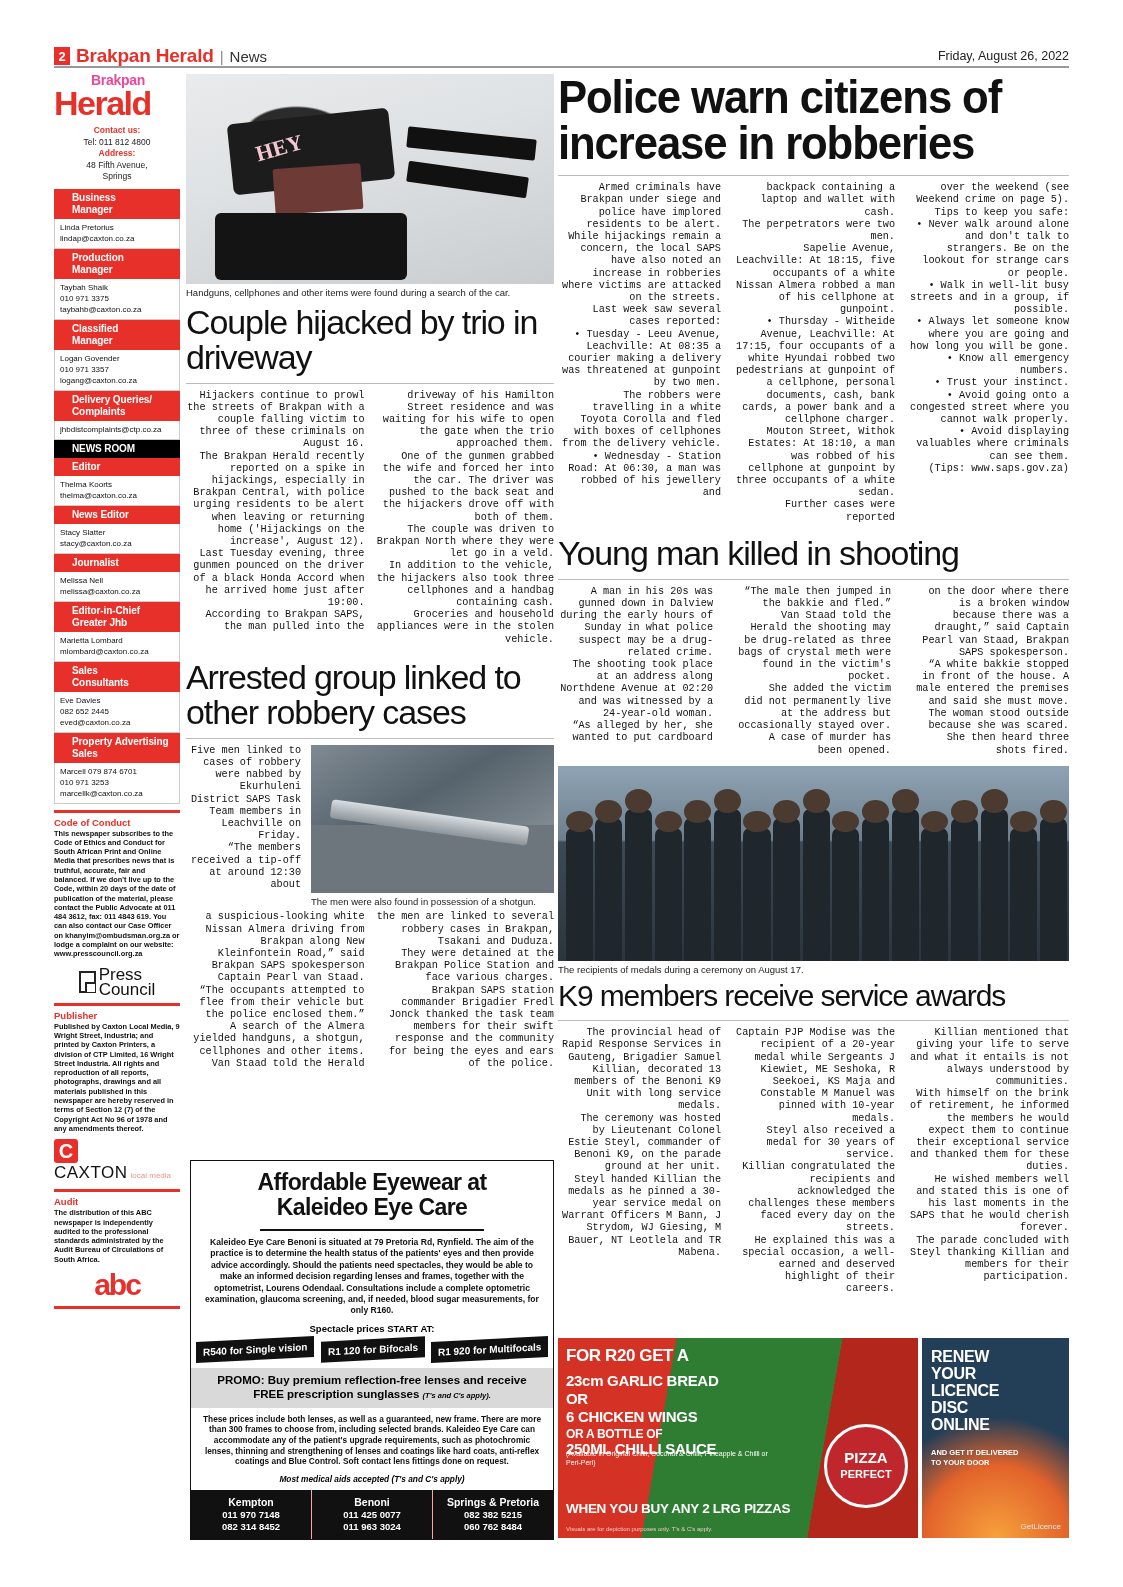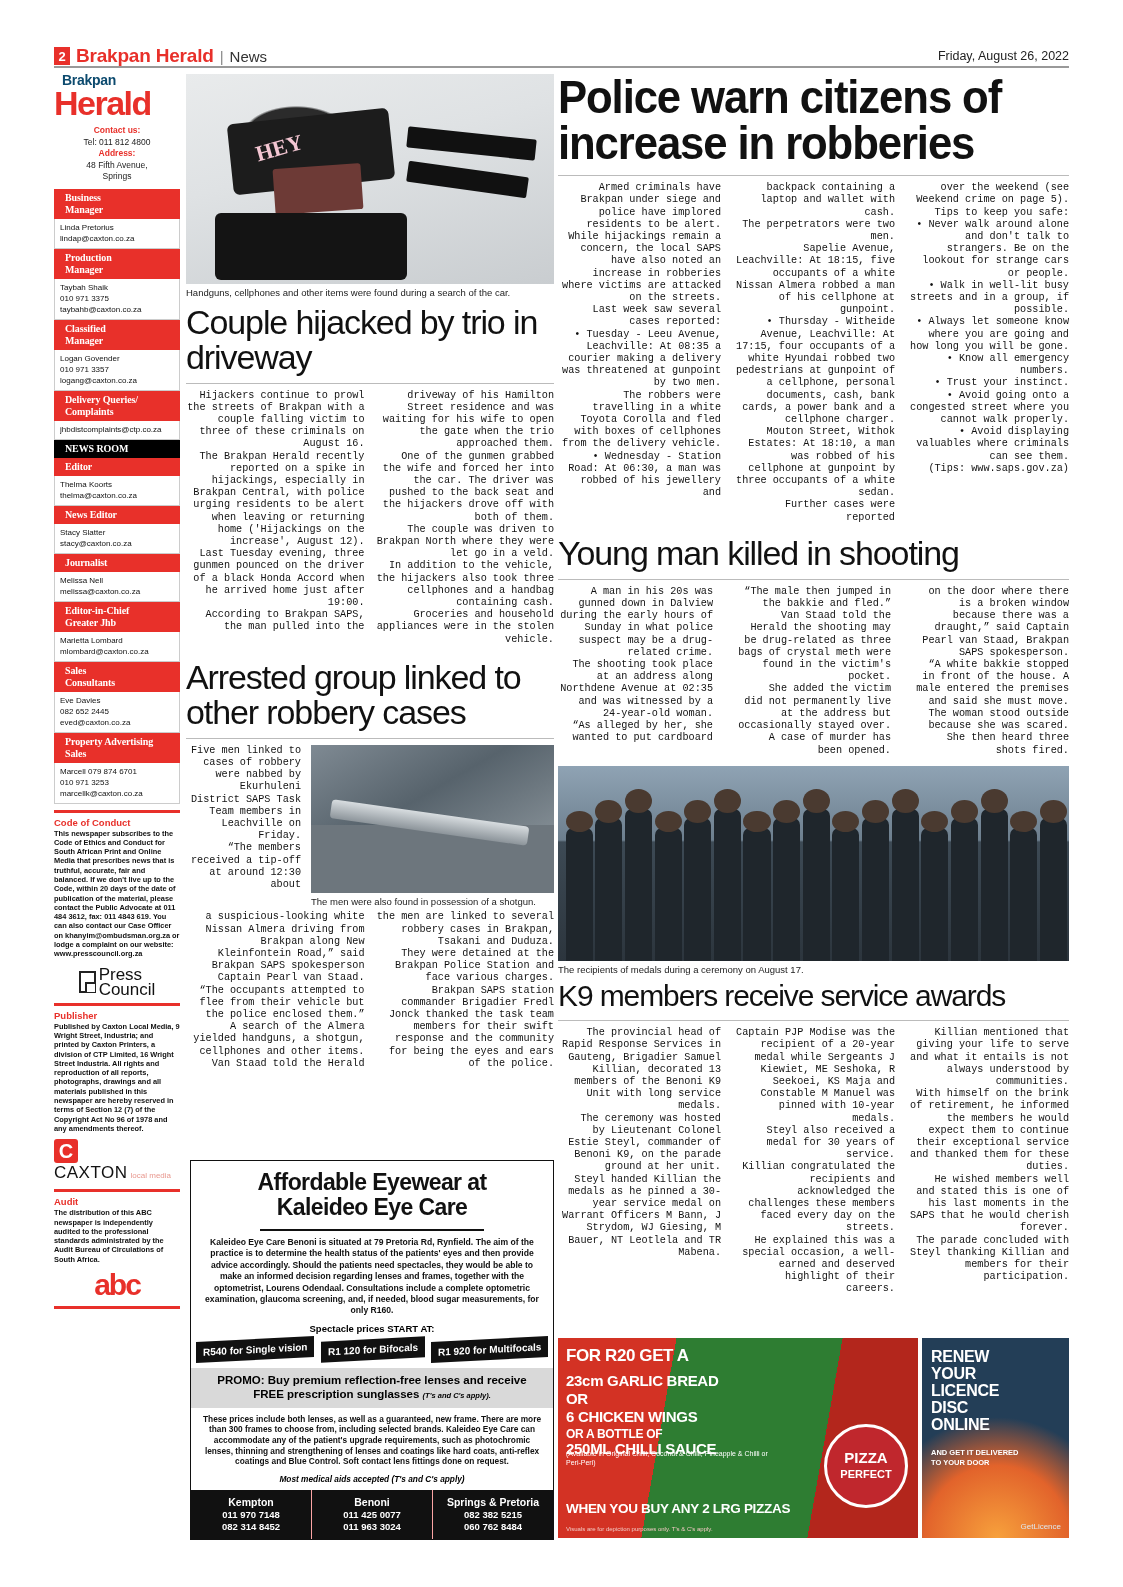--- a/index.html
+++ b/index.html
@@ -22,27 +22,27 @@
   }
   .topbar-title { color:#e8302a; font-weight:bold; font-size:19px; margin-left:6px; letter-spacing:-0.2px;}
   .topbar-sep { color:#888; font-size:15px; margin:0 6px; }
   .topbar-section { color:#333; font-size:15px; font-weight:300; }
   .topbar-date { margin-left:auto; font-size:12.5px; color:#222; }
   .rule-top { position:absolute; left:54px; top:66px; width:1015px; height:1.5px; background:#999; }
 
   
   .sidebar { position:absolute; left:54px; top:72px; width:126px; }
   .logo-box { text-align:left; padding:2px 0 4px 0; }
-  .logo-brakpan { color:#0c4a6e; font-weight:bold; font-size:14px; line-height:13px; margin-left:8px; letter-spacing:-0.3px;}
+  .logo-brakpan { color:#ec4899; font-weight:bold; font-size:14px; line-height:13px; margin-left:37px; letter-spacing:-0.3px;}
   .logo-herald { color:#e8302a; font-weight:bold; font-size:34px; line-height:32px; letter-spacing:-1.5px; font-family:"Liberation Sans", sans-serif; }
   .contact-block { text-align:center; font-size:8.5px; line-height:11.5px; color:#222; padding:2px 2px 6px; }
   .contact-block .lbl { color:#e8302a; font-weight:bold; font-size:8.5px; }
   .sb-head {
     background:#e8302a; color:#fff; font-weight:bold; font-size:10px;
-    padding:3px 5px 3px 11px; line-height:12px; letter-spacing:-0.1px;font-family:Liberation Serif, serif;
+    padding:3px 5px 3px 18px; line-height:12px; letter-spacing:-0.1px;
   }
   .sb-head.black { background:#000; }
   .sb-body {
     border-left:1px solid #ccc; border-right:1px solid #ccc; border-bottom:1px solid #ccc;
     background:#fff; font-size:8px; line-height:11px; color:#111;
     padding:3px 5px 4px 5px;
   }
   .sb-body div { white-space:nowrap; overflow:hidden; }
   .redline { height:3px; background:#e8302a; margin:6px 0 4px 0; }
   .code-title { color:#e8302a; font-weight:bold; font-size:9.5px; margin-bottom:1px; }
@@ -377,21 +377,21 @@
           <p>• Avoid displaying valuables where criminals can see them.</p>
           <p>(Tips: www.saps.gov.za)</p>
         </div>
     </div>
 
     <h2 class="hl" style="margin-top:12px;">Young man killed in shooting</h2>
     <div class="hr-thin"></div>
     <div style="display:flex; gap:23px;">
       <div class="bodytext" style="flex:1;" id="ym-col1">
           <p class="first">A man in his 20s was gunned down in Dalview during the early hours of Sunday in what police suspect may be a drug-related crime.</p>
-          <p>The shooting took place at an address along Northdene Avenue at 02:35 and was witnessed by a 24-year-old woman.</p>
+          <p>The shooting took place at an address along Northdene Avenue at 02:20 and was witnessed by a 24-year-old woman.</p>
           <p>“As alleged by her, she wanted to put cardboard</p>
         </div>
       <div class="bodytext" style="flex:1;" id="ym-col3">
           <p class="first">“The male then jumped in the bakkie and fled.”</p>
           <p>Van Staad told the Herald the shooting may be drug-related as three bags of crystal meth were found in the victim's pocket.</p>
           <p>She added the victim did not permanently live at the address but occasionally stayed over.</p>
           <p>A case of murder has been opened.</p>
         </div>
       <div class="bodytext" style="flex:1;" id="ym-col2">
           <p class="first">on the door where there is a broken window because there was a draught,” said Captain Pearl van Staad, Brakpan SAPS spokesperson.</p>

